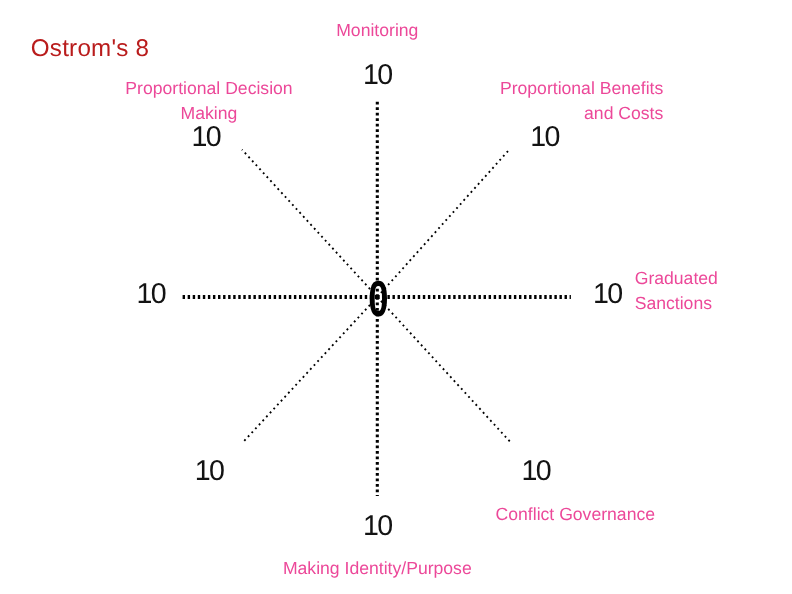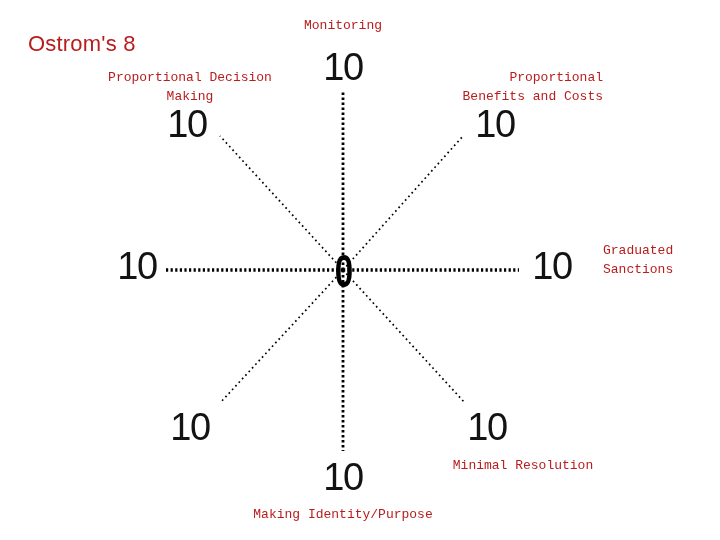--- a/index.html
+++ b/index.html
@@ -21,31 +21,30 @@
     left: 28px;
     top: 12px;
     font-size: 22px;
     letter-spacing: 0.2px;
     color: #b91c1c;
     white-space: nowrap;
     margin-top: 19px;
   }
   .axis-label {
     position: absolute;
-    font-size: 13px;
+    font-size: 16px;
     line-height: 1.45;
     text-align: center;
-    color: #b91c1c;
-    font-family: Liberation Mono, monospace;
+    color: #ec4899;
   }
   .axis-label.align-left { text-align: left; }
   .tick {
     position: absolute;
     width: 60px;
-    font-size: 38px;
+    font-size: 26px;
     line-height: 38px;
     letter-spacing: -1.5px;
     text-align: center;
     color: #131313;
     font-weight: 400;
   }
   svg.rays {
     position: absolute;
     left: 0;
     top: 0;
@@ -79,24 +78,24 @@
   </svg>
 
   <div class="slide-title">Ostrom's 8</div>
 
   <div class="axis-label" style="left:263px; top:17px; width:160px;">Monitoring</div>
   <div class="tick" style="left:313px; top:48px;">10</div>
 
   <div class="axis-label" style="left:443px; top:69px; width:160px;text-align:right;">Proportional Benefits and Costs</div>
   <div class="tick" style="left:465px; top:105px;">10</div>
 
-  <div class="axis-label align-left" style="left:577px; top:242px; width:90px;margin-left:26px;">Graduated Sanctions</div>
+  <div class="axis-label align-left" style="left:577px; top:242px; width:90px;">Graduated Sanctions</div>
   <div class="tick" style="left:522px; top:247px;">10</div>
 
-  <div class="axis-label" style="left:433px; top:457px; width:180px;">Minimal Resolution</div>
+  <div class="axis-label" style="left:433px; top:457px; width:180px;">Conflict Governance</div>
   <div class="tick" style="left:457px; top:408px;">10</div>
 
   <div class="axis-label" style="left:253px; top:506px; width:180px;">Making Identity/Purpose</div>
   <div class="tick" style="left:313px; top:458px;">10</div>
 
   <div class="tick" style="left:160px; top:408px;">10</div>
 
   <div class="tick" style="left:107px; top:247px;">10</div>
 
   <div class="axis-label" style="left:105px; top:69px; width:170px;">Proportional Decision Making</div>

